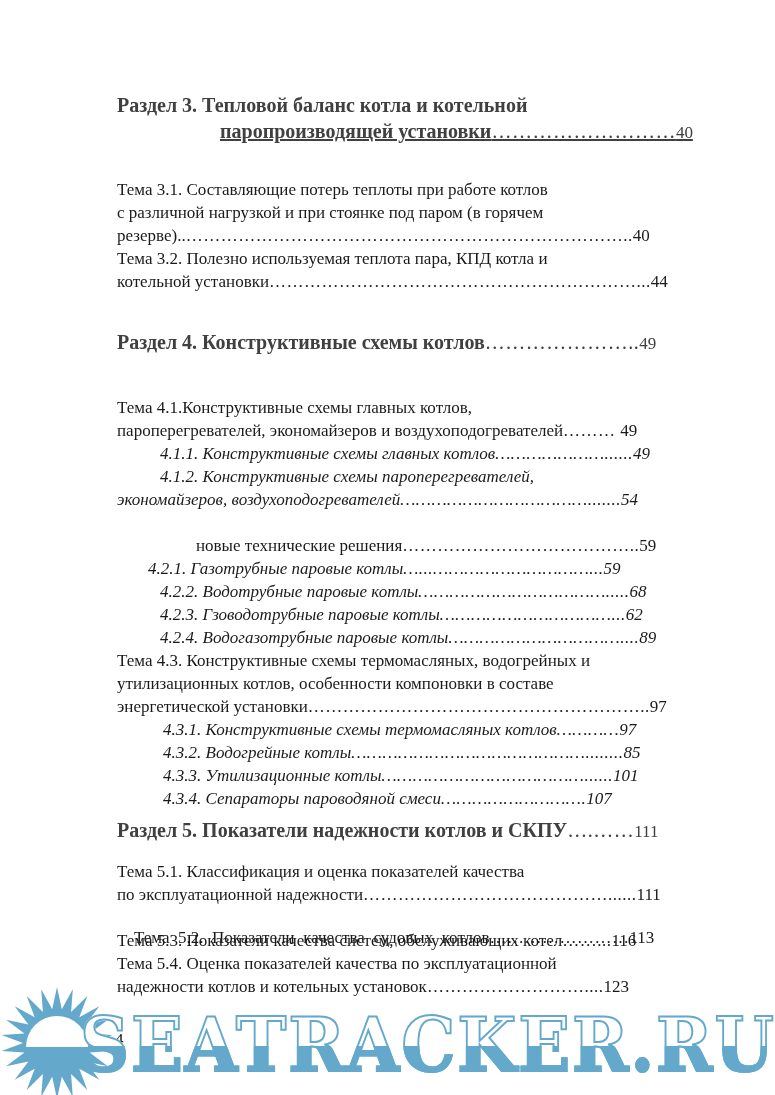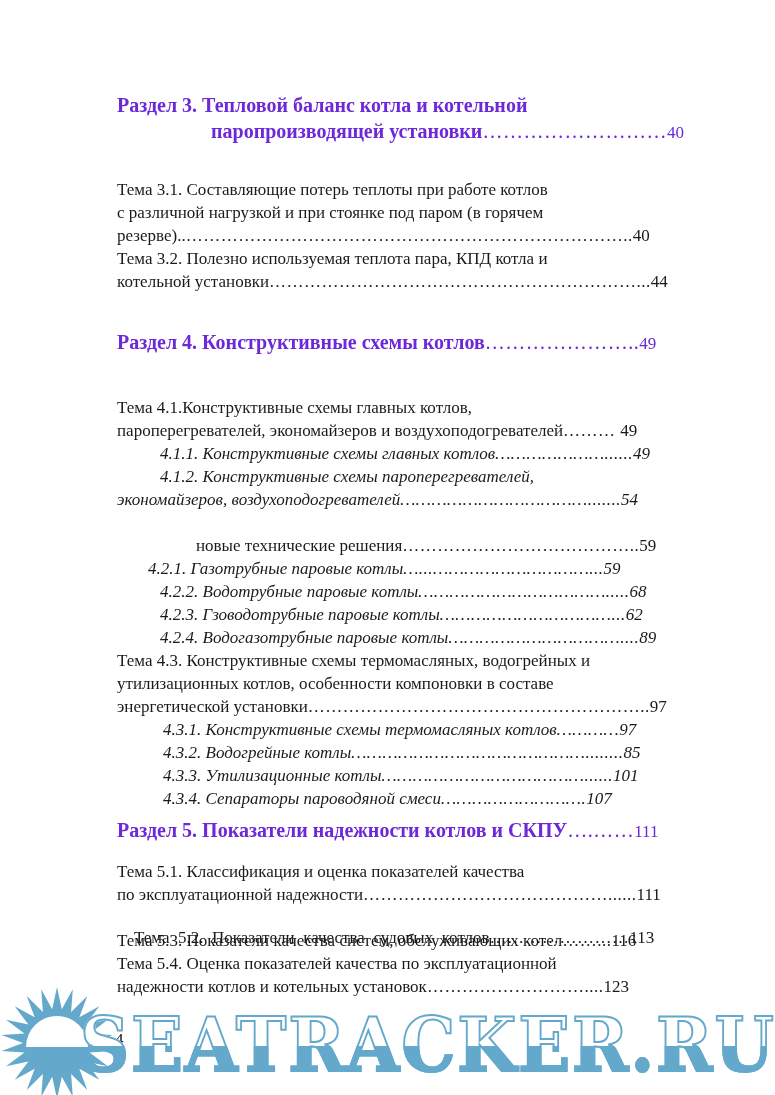--- a/index.html
+++ b/index.html
@@ -1,40 +1,40 @@
 <!DOCTYPE html>
 <html><head>
 <meta charset="utf-8">
 <style>
   html, body { margin: 0; padding: 0; background: #ffffff; }
   body { width: 775px; height: 1095px; position: relative; overflow: hidden;
          font-family: "Liberation Serif", "DejaVu Serif", serif; color: #1a1a1a; }
   .page { position: absolute; left: 0; top: 0; width: 775px; height: 1095px; }
   .line { position: absolute; white-space: nowrap; font-size: 17px; line-height: 20px; }
-  .section { font-weight: bold; font-size: 20px; line-height: 24px; color: #6d28d9; }
+  .section { font-weight: bold; font-size: 20px; line-height: 24px; color: #404040; }
   .sub { font-style: italic; }
   .dots { font-weight: normal; letter-spacing: 0.5px; }
   .pg { font-weight: normal; }
   .section .pg { font-size: 17px; }
 
   .watermark { position: absolute; left: 0; top: 985px; width: 775px; height: 110px; }
   .wm-text { position: absolute; left: 80px; top: 1008px; font-family: "DejaVu Serif", serif;
              font-weight: bold; font-size: 74px; letter-spacing: 2px; line-height: 74px;
              color: transparent; -webkit-text-stroke: 2px #64a9cc;
              background: linear-gradient(to bottom, #ffffff 0%, #ffffff 52%, #64a9cc 52%, #64a9cc 100%);
              -webkit-background-clip: text; background-clip: text; transform: scaleX(0.92); transform-origin: left; }
   .page-number { position: absolute; left: 115px; top: 1030px; font-size: 17px; color: #111; }
 </style>
 </head>
 <body>
 
 <div class="page">
 
   <div class="line section" style="left:117px; top:93px;">Раздел 3. Тепловой баланс котла и котельной</div>
-  <div class="line section" style="left:211px; top:119px;">
+  <div class="line section" style="left:220px; top:119px;text-decoration:underline;">
     <span>паропроизводящей установки</span><span class="dots">………………………</span><span class="pg">40</span>
   </div>
 
   <div class="line" style="left:117px; top:180px;">Тема 3.1. Составляющие потерь теплоты при работе котлов</div>
   <div class="line" style="left:117px; top:203px;">с различной нагрузкой и при стоянке под паром (в горячем</div>
   <div class="line" style="left:117px; top:226px;text-align:center;">
     <span>резерве)..</span><span class="dots">…………………………………………………………………..</span><span>40</span>
   </div>
 
   <div class="line" style="left:117px; top:249px;">Тема 3.2. Полезно используемая теплота пара, КПД котла и</div>

